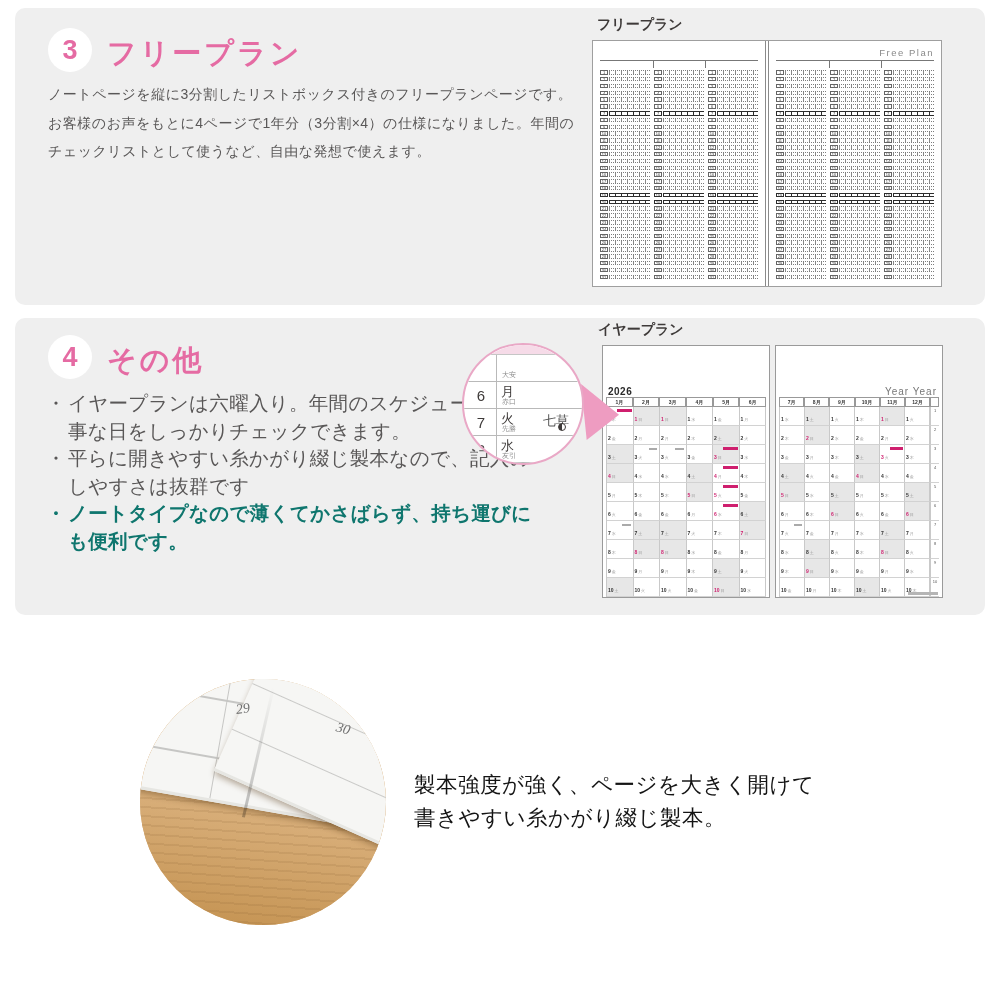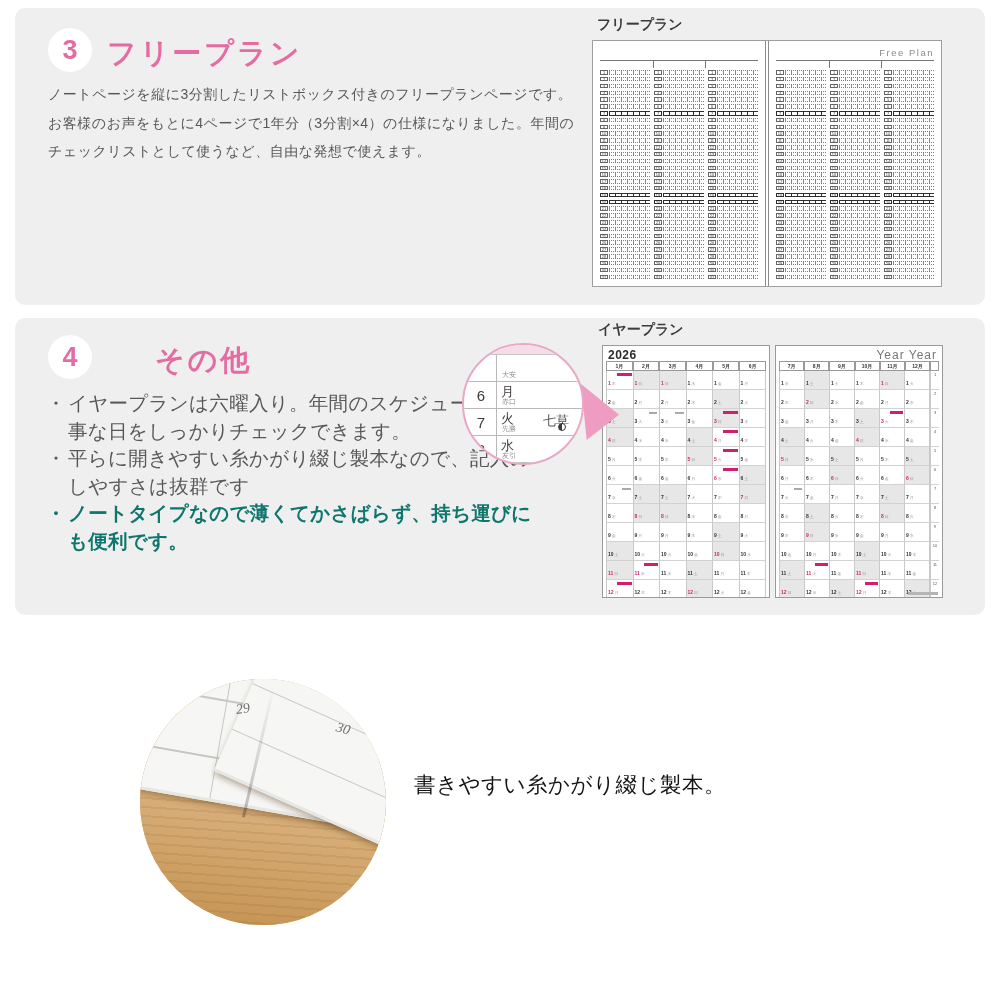--- a/index.html
+++ b/index.html
@@ -74,22 +74,22 @@
   .callout-triangle { position:absolute; left:566px; top:66px; width:38px; height:56px;
     background:#ee9cc1; clip-path:polygon(0 0,100% 55%,15% 100%); z-index:1; }
   .callout-caption { position:absolute; left:443px; top:142px; font-size:15.5px;
     line-height:23px; color:#3e3a39; }
 
   
   #spread4 { left:587px; top:27px; width:341px; height:253px; gap:5px;
     background:transparent; border:none; }
   .yp-page { flex:1; background:#ffffff; border:1px solid #9a9a9a; position:relative;
     display:flex; flex-direction:column; padding:2px 3px 3px; overflow:hidden; }
-  .yp-title { height:13px; font-size:12px; font-weight:bold; color:#2b2b2b;
-    padding-left:2px; letter-spacing:.5px; }
+  .yp-title { height:13px; font-size:10px; font-weight:bold; color:#2b2b2b;
+    padding-left:2px; letter-spacing:.5px;margin-top:38px; }
   .yp-title.right { font-weight:normal; color:#777; text-align:right;
     letter-spacing:1px; padding-right:2px; }
   .yp-mhead { height:10px; display:flex; }
   .yp-mh { flex:1; border:0.5px solid #999; font-size:5px; font-weight:bold;
     color:#333; text-align:center; line-height:9px; overflow:hidden; }
   .yp-grid { flex:1; display:flex; flex-direction:column;
     border-left:0.5px solid #c9c9c9; }
   .yp-row { flex:1; display:flex; }
   .yp-cell { flex:1; position:relative; overflow:hidden;
     border-right:0.5px solid #c9c9c9; border-bottom:0.5px solid #d2d2d2; }
@@ -1034,21 +1034,21 @@
                 <div class="fp-dash"></div>
               </div>
             </div>
           </div>
         </div>
       </div>
   </div>
 
   <div class="section-box" id="box4">
     <div class="badge" style="left:33px; top:17px;">4</div>
-    <div class="sec-title" style="left:92px; top:23px;margin-left:48px;">その他</div>
+    <div class="sec-title" style="left:92px; top:23px;">その他</div>
 
     <ul class="bullets" id="bullets">
         <li><span class="mark">・</span><span>イヤープランは六曜入り。年間のスケジュールや大事な日をしっかりチェックできます。</span></li>
         <li><span class="mark">・</span><span>平らに開きやすい糸かがり綴じ製本なので、記入のしやすさは抜群です</span></li>
         <li class="bold"><span class="mark">・</span><span>ノートタイプなので薄くてかさばらず、持ち運びにも便利です。</span></li>
       </ul>
 
     <div class="callout-triangle"></div>
     <div class="callout-circle" id="callout">
       <div class="co-band"></div>
@@ -1317,15 +1317,16 @@
 
   <div class="photo-circle">
     <div class="wood"></div>
     <div class="paper pleft"></div>
     <div class="paper pright"></div>
     <div class="crease"></div>
     <span class="photo-num" id="pnum29">29</span>
     <span class="photo-num" id="pnum30">30</span>
   </div>
   <div class="bottom-caption">
+    <div>製本強度が強く、ページを大きく開けて</div>
     <div>書きやすい糸かがり綴じ製本。</div>
   </div>
 </div>
 
 </body></html>

